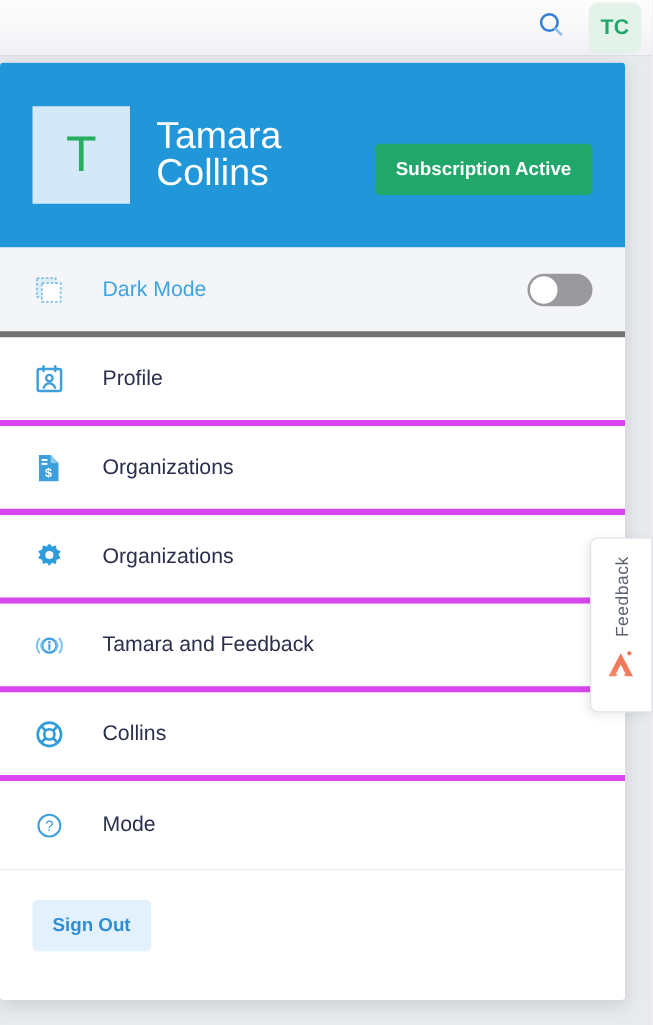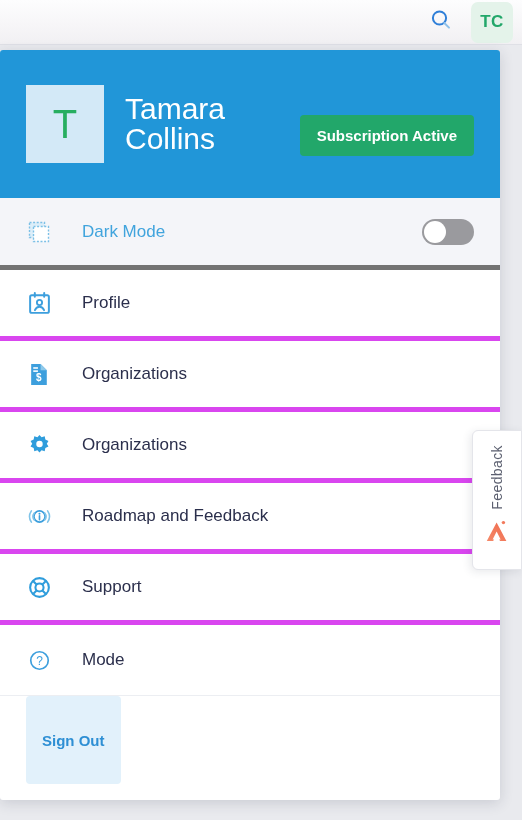--- a/index.html
+++ b/index.html
@@ -162,20 +162,21 @@
     margin-left: 30px;
     color: #2b2f4c;
     font-size: 17px;
     font-weight: 500;
   }
 
   
   .panel-footer {
     height: 88px;
     display: flex;
+    align-items: center;
     padding: 0 26px;
     background: #ffffff;
   }
   .signout-btn {
     background: #e2f1fb;
     color: #2e8fd4;
     font-size: 15px;
     font-weight: bold;
     border: none;
     border-radius: 4px;
@@ -302,35 +303,35 @@
       <svg width="25" height="25" viewBox="0 0 24 24" fill="none">
         <circle cx="12" cy="12" r="5.4" stroke="#3d9fdd" stroke-width="1.7"></circle>
         <circle cx="12" cy="9.4" r="1" fill="#3d9fdd"></circle>
         <line x1="12" y1="11.4" x2="12" y2="15" stroke="#3d9fdd" stroke-width="1.6" stroke-linecap="round"></line>
         <path d="M4.2 6.6a9.6 9.6 0 000 10.8" stroke="#7fc3e8" stroke-width="1.5" stroke-linecap="round"></path>
         <path d="M7 8.6a5.6 5.6 0 000 6.8" stroke="#7fc3e8" stroke-width="1.5" stroke-linecap="round"></path>
         <path d="M19.8 6.6a9.6 9.6 0 010 10.8" stroke="#7fc3e8" stroke-width="1.5" stroke-linecap="round"></path>
         <path d="M17 8.6a5.6 5.6 0 010 6.8" stroke="#7fc3e8" stroke-width="1.5" stroke-linecap="round"></path>
       </svg>
     </div>
-    <span class="menu-label">Roadmap and Feedback</span>
+    <span class="menu-label">Tamara and Feedback</span>
   </div>
 
   <div class="menu-row">
     <div class="icon-slot">
       <svg width="25" height="25" viewBox="0 0 24 24" fill="none">
         <circle cx="12" cy="12" r="9" stroke="#2f9ddc" stroke-width="2"></circle>
         <circle cx="12" cy="12" r="3.9" stroke="#2f9ddc" stroke-width="2"></circle>
         <line x1="5.6" y1="5.6" x2="9.2" y2="9.2" stroke="#2f9ddc" stroke-width="2"></line>
         <line x1="14.8" y1="14.8" x2="18.4" y2="18.4" stroke="#2f9ddc" stroke-width="2"></line>
         <line x1="18.4" y1="5.6" x2="14.8" y2="9.2" stroke="#2f9ddc" stroke-width="2"></line>
         <line x1="9.2" y1="14.8" x2="5.6" y2="18.4" stroke="#2f9ddc" stroke-width="2"></line>
       </svg>
     </div>
-    <span class="menu-label">Support</span>
+    <span class="menu-label">Collins</span>
   </div>
 
   <div class="menu-row" style="border-bottom:1px solid #eceef2;">
     <div class="icon-slot">
       <svg width="25" height="25" viewBox="0 0 24 24" fill="none">
         <circle cx="12" cy="12" r="8.4" stroke="#3d9fdd" stroke-width="1.6"></circle>
         <text x="12" y="16.4" font-size="11.5" fill="#3d9fdd" text-anchor="middle" font-family="Liberation Sans, sans-serif">?</text>
       </svg>
     </div>
     <span class="menu-label">Mode</span>

